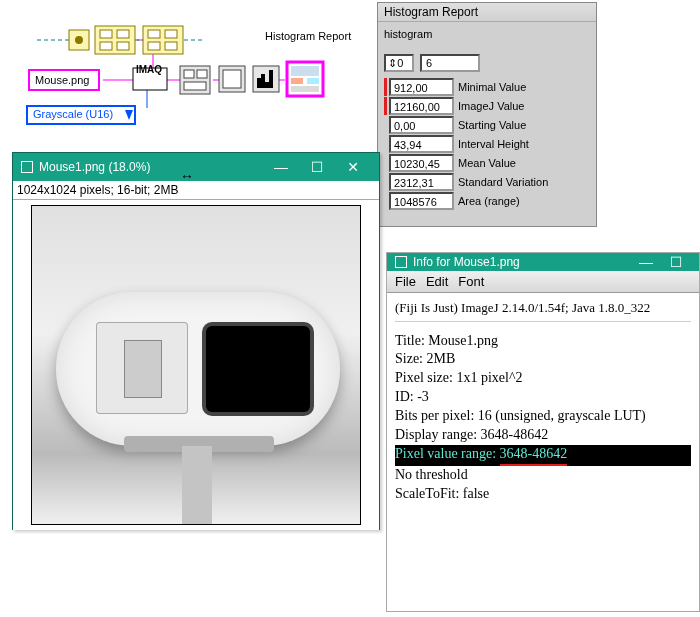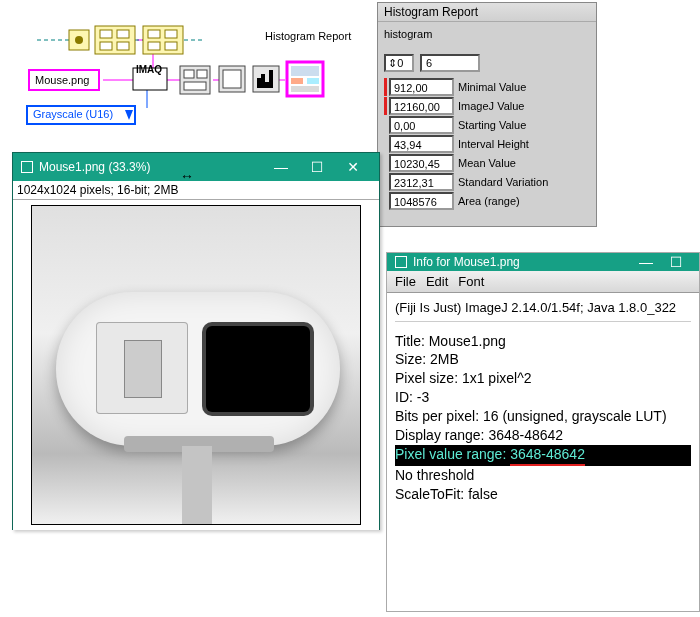--- a/index.html
+++ b/index.html
@@ -41,21 +41,21 @@
   .stand-top { position:absolute; left:92px; top:230px; width:150px; height:16px; background:#b0b0b0; border-radius:4px; }
   .resize-arrow { position:absolute; left:180px; top:166px; font-size:14px; color:#000; pointer-events:none; }
 
   
   .info-win { position: absolute; left: 386px; top: 252px; width: 314px; height: 360px; background: #fff; border: 1px solid #aaa; }
   .info-titlebar { height: 18px; background: #16a085; color:#fff; display:flex; align-items:center; padding:0 8px; font-size:12px; }
   .info-titlebar .icon-sq { width:12px; height:12px; border:1px solid #fff; margin-right:6px; }
   .info-titlebar .spacer { flex:1; }
   .info-titlebar .wbtn { width:30px; text-align:center; color:#fff; font-size:14px; }
   .info-menu { height:22px; background: linear-gradient(#f0f0f0,#d8d8d8); border-bottom:1px solid #999; display:flex; align-items:center; gap:10px; padding:0 8px; font-size:13px; }
-  .info-body { padding: 6px 8px; font-size:14px; line-height:1.35; }
+  .info-body { padding: 6px 8px; font-size:14px; line-height:1.35;font-family:Liberation Serif, serif; }
   .info-body .meta { font-size:13px; margin-bottom:10px; border-bottom:1px solid #ccc; padding-bottom:4px; }
   .info-body .row { white-space:nowrap; overflow:hidden; }
   .info-body .hl { background:#000; color:#5eead4; }
   .info-body .hl .under { border-bottom:2px solid #e02020; display:inline-block; }
 </style>
 </head>
 <body>
 
 <div class="diagram">
   <svg viewBox="0 0 340 120">
@@ -147,21 +147,21 @@
       <div class="lab">Standard  Variation</div>
       <div class="nobar"></div>
       <div class="val">1048576</div>
       <div class="lab">Area (range)</div>
     </div>
 </div>
 
 <div class="img-win">
   <div class="img-titlebar">
     <span class="icon-sq"></span>
-    <span>Mouse1.png (33.3%)</span>
+    <span>Mouse1.png (18.0%)</span>
     <span class="spacer"></span>
     <span class="wbtn">—</span>
     <span class="wbtn">☐</span>
     <span class="wbtn">✕</span>
   </div>
   <div class="img-subtitle">1024x1024 pixels; 16-bit; 2MB</div>
   <div class="img-canvas">
     <div class="inner">
       <div class="mouse-body">
         <div class="board"></div>

